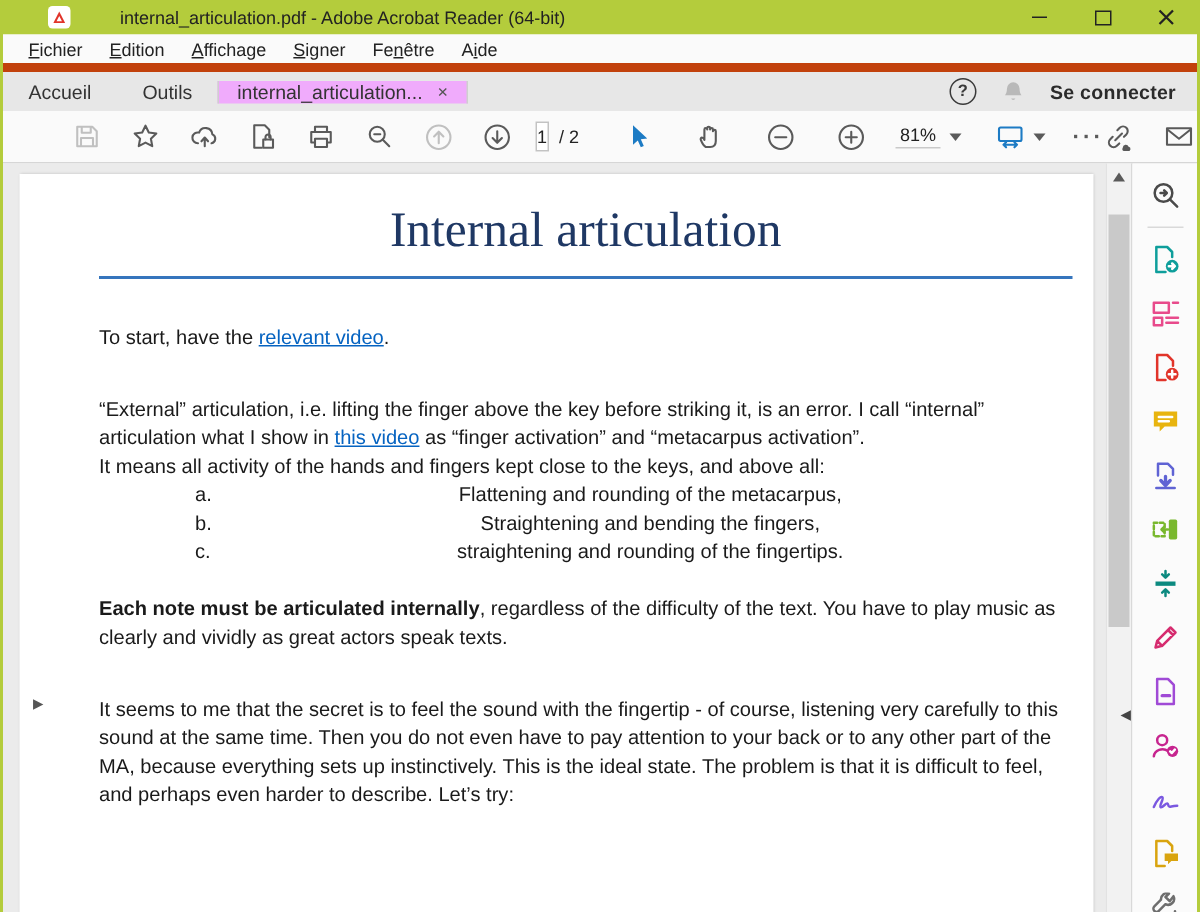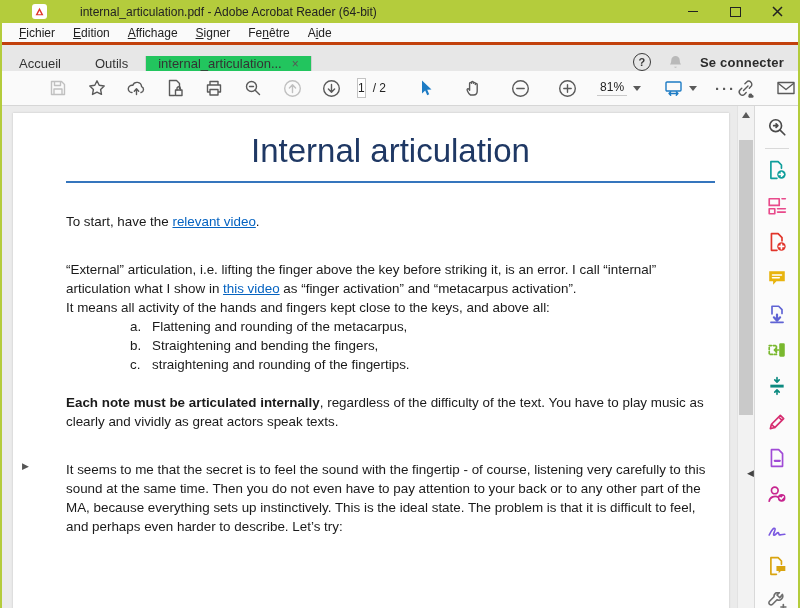--- a/index.html
+++ b/index.html
@@ -18,23 +18,23 @@
   .glyph-min{width:10px;height:0;border-top:1.6px solid #222;display:block;}
   .glyph-max{width:9px;height:8px;border:1.4px solid #222;display:block;}
 
   
   .menubar{height:19px;background:#fafafa;display:flex;align-items:center;padding-left:8px;
            font-size:12px;color:#222;flex:none;}
   .menu-item{padding:0 9px;height:100%;display:flex;align-items:center;}
   .menu-item u{text-decoration:underline;}
 
   
-  .tabbar{height:26px;background:#e7e7e7;display:flex;align-items:flex-end;flex:none;border-top:3px solid #c2410c;}
+  .tabbar{height:26px;background:#e7e7e7;display:flex;align-items:center;flex:none;border-top:6px solid #c2410c;}
   .tab{display:flex;align-items:center;padding:0 17px;font-size:13px;color:#333;}
-  .tab.active{background:#22c55e;border-left:1px solid #cfcfcf;border-right:1px solid #cfcfcf;
+  .tab.active{background:#f0abfc;border-left:1px solid #cfcfcf;border-right:1px solid #cfcfcf;
               padding:0 12px;min-width:132px;}
   .tab-close{margin-left:10px;font-size:12px;color:#555;line-height:1;}
   .tab-right{margin-left:auto;display:flex;align-items:center;padding-right:14px;gap:17px;}
   .help-circle{width:16px;height:16px;border:1.4px solid #3a3a3a;border-radius:50%;font-size:11px;
                color:#3a3a3a;display:flex;align-items:center;justify-content:center;font-weight:bold;}
   .signin{font-size:13px;font-weight:700;color:#2b2b2b;letter-spacing:.2px;}
 
   
   .toolbar{height:34px;background:#fafafa;border-bottom:1px solid #d6d6d6;display:flex;
            align-items:center;padding:0 12px 0 46px;flex:none;}
@@ -51,33 +51,33 @@
   .zoom-level{font-size:12px;color:#222;margin-left:20px;border-bottom:1px solid #c9c9c9;padding:0 3px 1px;}
   .more-dots{font-size:15px;font-weight:bold;color:#5a5a5a;letter-spacing:2px;margin-left:18px;}
   .tb-right{margin-left:auto;display:flex;align-items:center;gap:20px;}
 
   
   .main{flex:1;display:flex;min-height:0;position:relative;}
   .docarea{width:735px;background:#ebebeb;position:relative;overflow:hidden;flex:none;}
   .page{position:absolute;left:11px;top:7px;width:716px;height:660px;background:#fff;
         box-shadow:0 0 2px rgba(0,0,0,.18);padding:10px 14px 0 53px;box-sizing:border-box;
         color:#1a1a1a;font-size:13.4px;line-height:19px;}
-  .doc-title{font-family:Liberation Sans, sans-serif;font-size:33px;line-height:40px;color:#1f3864;
+  .doc-title{font-family:Liberation Serif, serif;font-size:33px;line-height:40px;color:#1f3864;
              text-align:center;margin-top:8px;}
   .doc-rule{height:2px;background:#3575bd;margin-top:10px;}
   .doc-version{color:#e23227;font-size:11.5px;margin-top:27px;}
   .doc-para{margin:0;}
   .doc-link{color:#0563c1;text-decoration:underline;}
   .bi{font-weight:bold;}
   .gap-m{margin-top:19px;}
   .gap-l{margin-top:29px;}
   .doc-list{margin:0;}
   .doc-li{display:flex;}
   .doc-li-marker{width:22px;margin-left:64px;flex:none;}
-  .doc-li-text{flex:1;}
+  .doc-li-text{flex:1;text-align:center;}
 
   .nav-arrow{position:absolute;font-size:9px;color:#555;}
   .nav-left{left:20px;top:355px;}
   .nav-right{right:-1px;top:362px;z-index:5;color:#444;}
 
   
   .vscroll{width:16px;background:#f2f2f2;position:relative;flex:none;border-left:1px solid #e2e2e2;}
   .scroll-up{position:absolute;top:6px;left:4px;width:0;height:0;border-left:4px solid transparent;
              border-right:4px solid transparent;border-bottom:6px solid #5a5a5a;}
   .scroll-thumb{position:absolute;top:34px;left:1px;width:14px;height:275px;background:#c9c9c9;}

